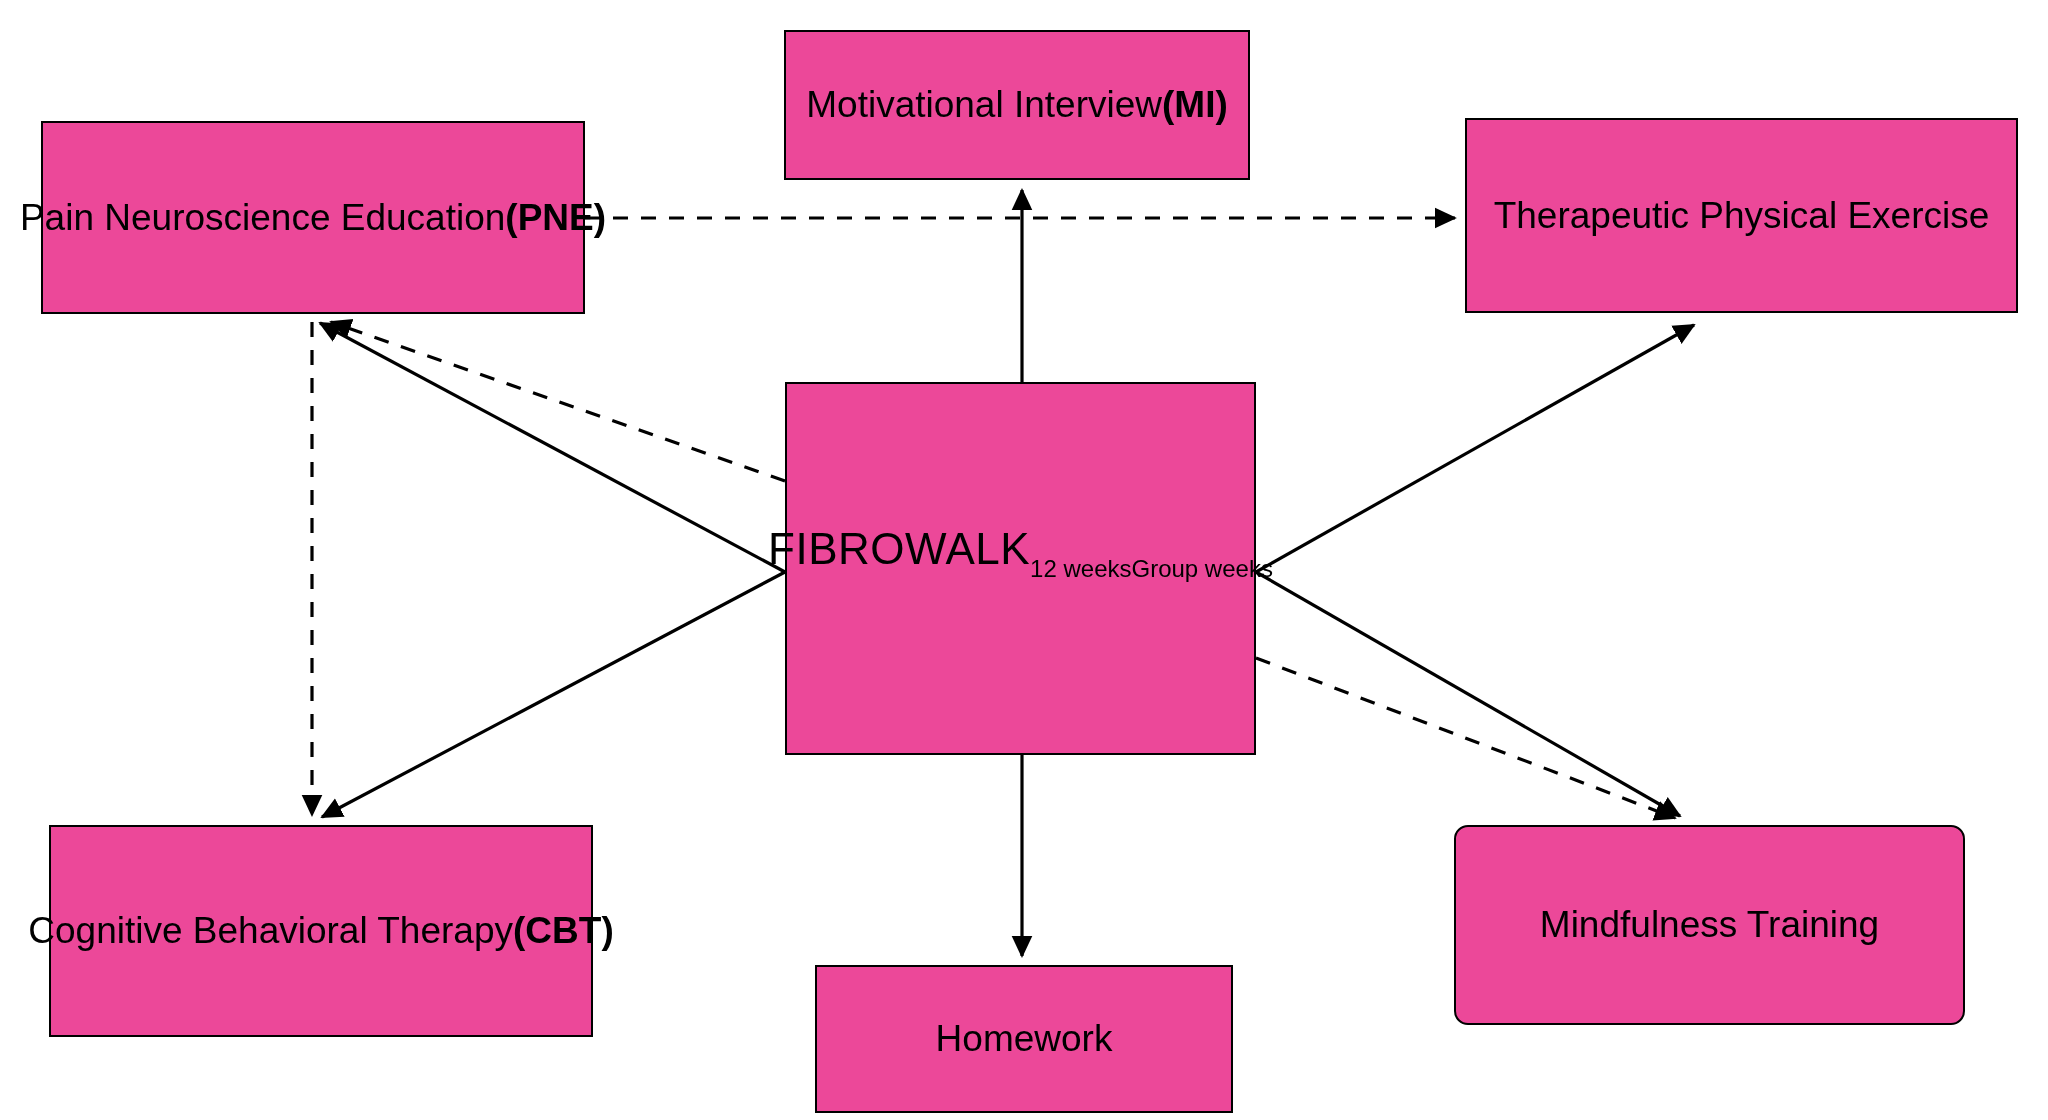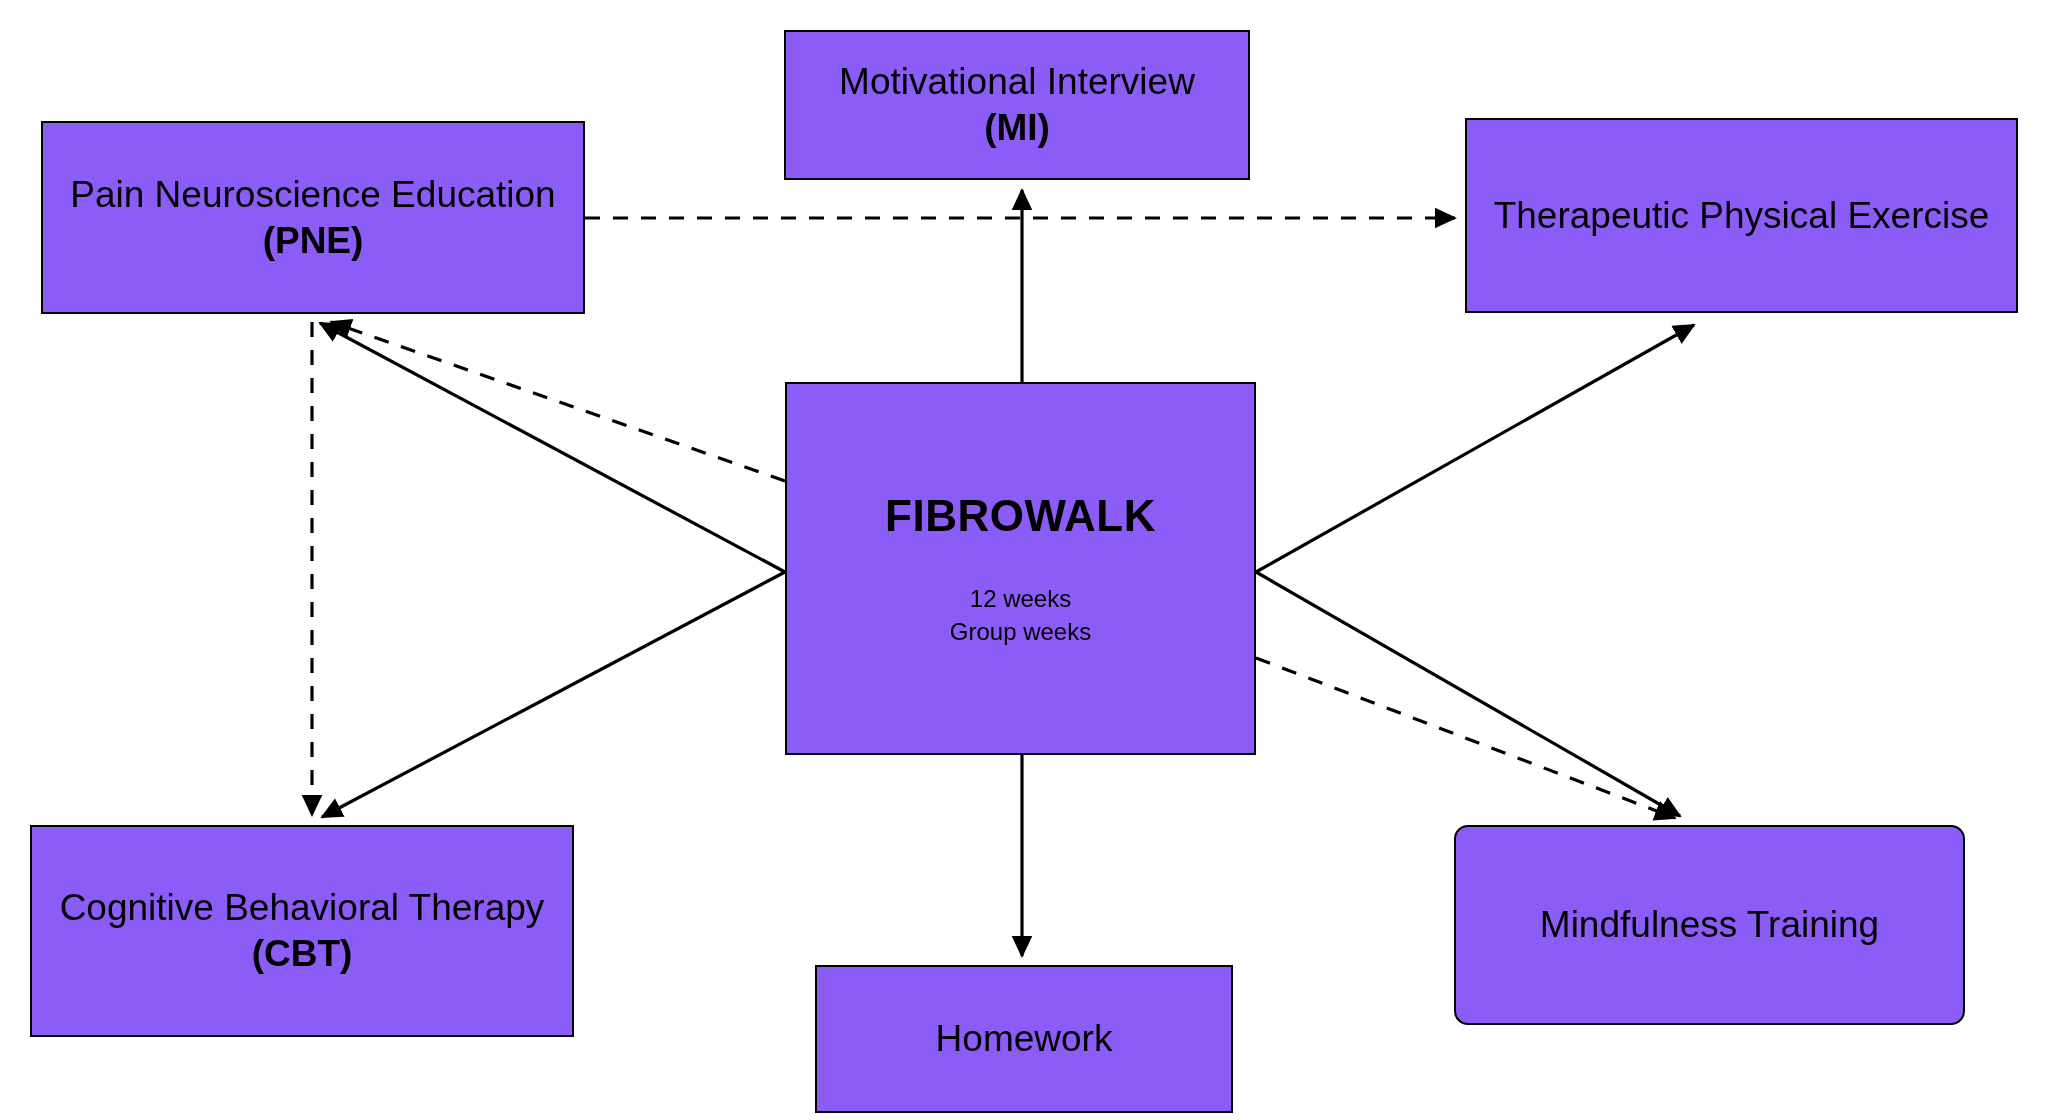--- a/index.html
+++ b/index.html
@@ -24,23 +24,23 @@
     left: 0;
     top: 0;
     width: 2048px;
     height: 1120px;
     pointer-events: none;
   }
   .node {
     position: absolute;
     box-sizing: border-box;
     border: 2.5px solid #000000;
-    background: #8b5cf6;
+    background: #ec4899;
     display: flex;
-    flex-direction: column;
+    flex-direction: row;
     align-items: center;
     justify-content: center;
     text-align: center;
     line-height: 1.24;
   }
   .node .node-line {
     display: block;
     white-space: nowrap;
   }
   .node-title {
@@ -50,35 +50,35 @@
   .node-sub {
     font-size: 37px;
     font-weight: 700;
   }
   
   #node-fibrowalk {
     border-width: 2.5px;
   }
   #node-fibrowalk .hub-title {
     font-size: 44px;
-    font-weight: bold;
+    font-weight: normal;
     letter-spacing: 0.5px;
     margin-bottom: 38px;
   }
   #node-fibrowalk .hub-detail {
     font-size: 24px;
     font-weight: 400;
     line-height: 1.38;
   }
   
   #node-pne            { left: 41px;   top: 121px;  width: 544px; height: 193px; }
   #node-mi             { left: 784px;  top: 30px;   width: 466px; height: 150px; }
   #node-tpe            { left: 1465px; top: 118px;  width: 553px; height: 195px; }
   #node-fibrowalk      { left: 785px;  top: 382px;  width: 471px; height: 373px; }
-  #node-cbt            { left: 30px;   top: 825px;  width: 544px; height: 212px; }
+  #node-cbt            { left: 49px;   top: 825px;  width: 544px; height: 212px; }
   #node-homework       { left: 815px;  top: 965px;  width: 418px; height: 148px; }
   #node-mindfulness    { left: 1454px; top: 825px;  width: 511px; height: 200px; border-radius: 14px; }
 </style>
 </head>
 <body>
 
 <div id="diagram-root">
 
   <svg id="edge-layer" viewBox="0 0 2048 1120" width="2048" height="1120" xmlns="http://www.w3.org/2000/svg">
     <defs>

